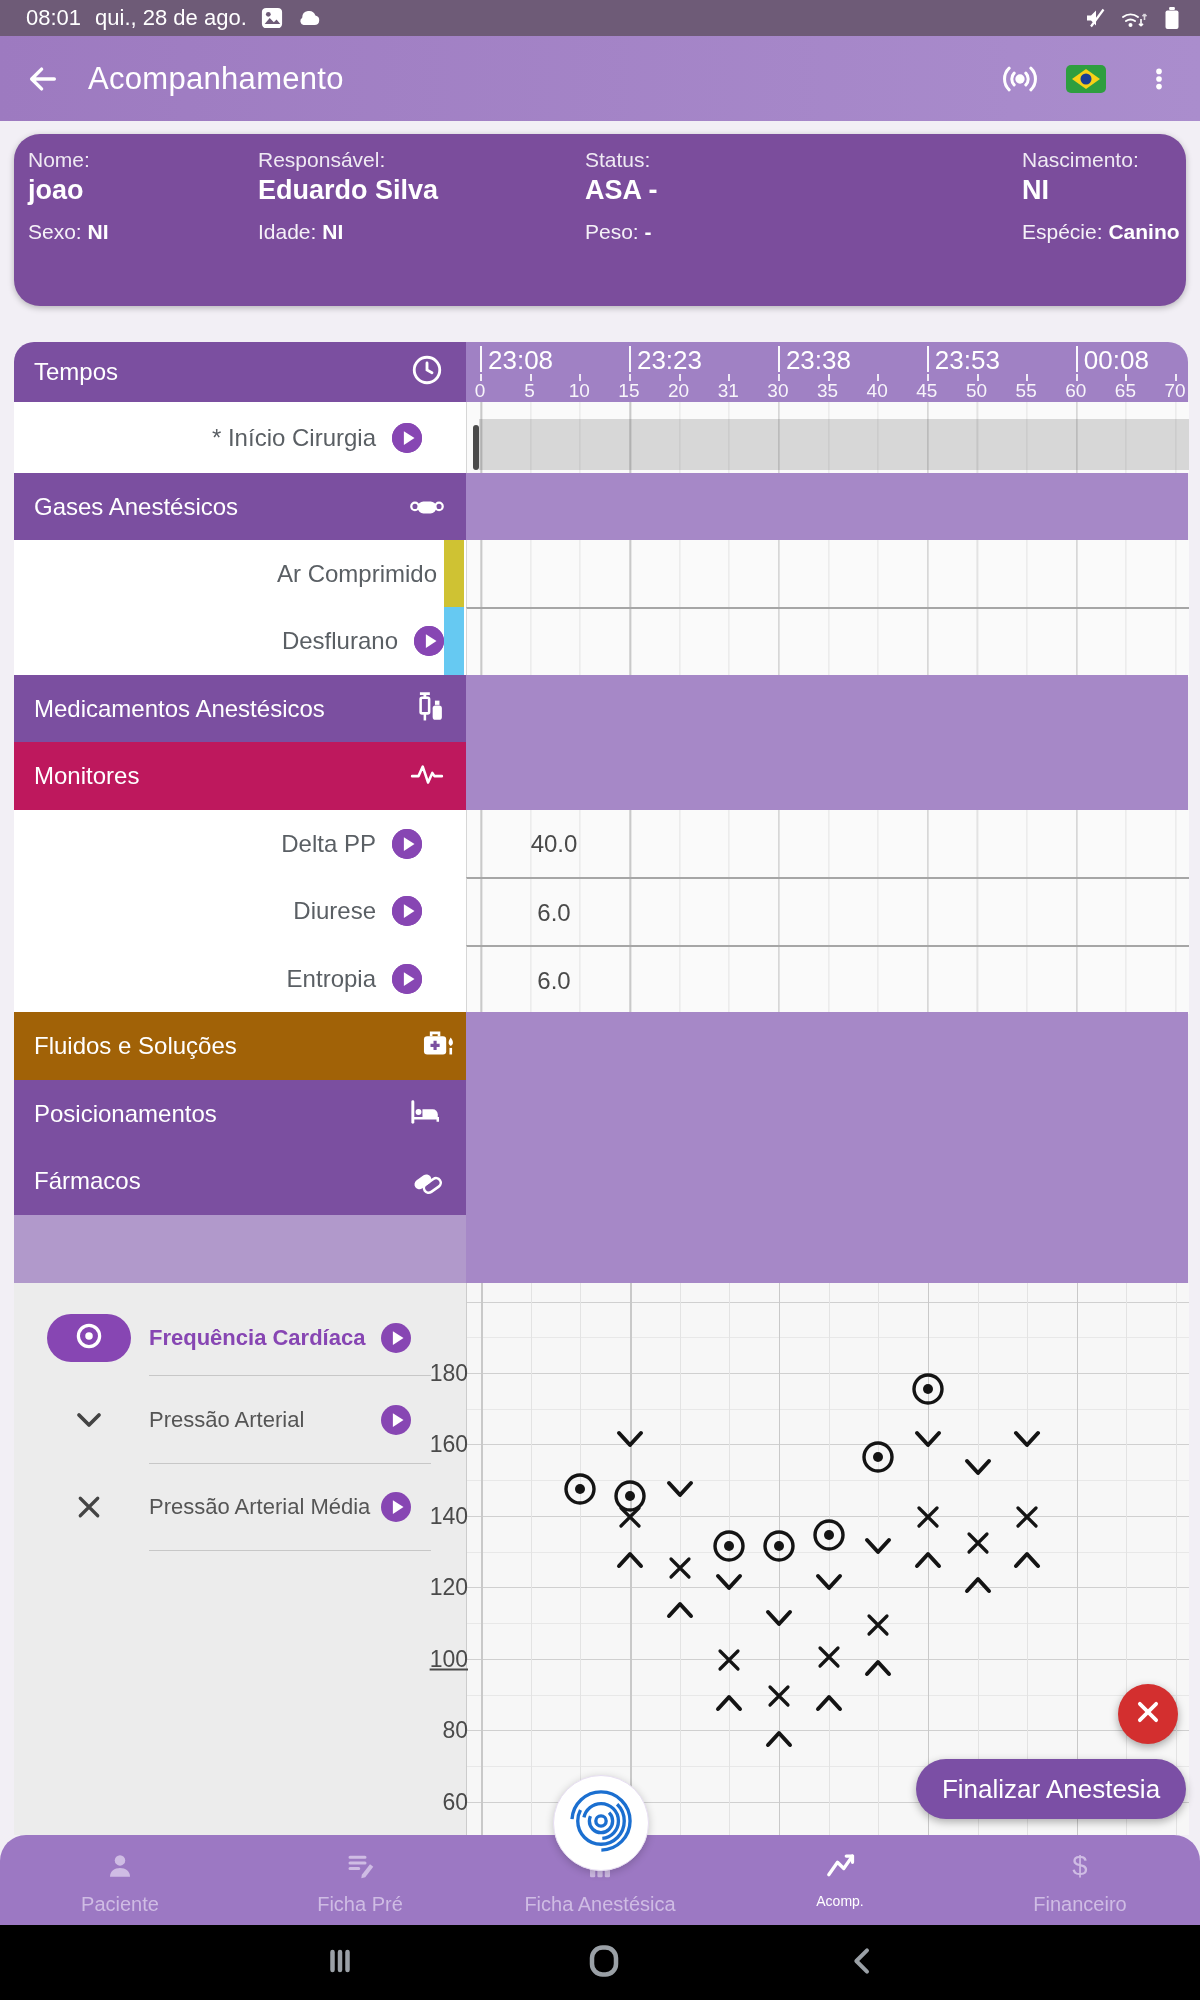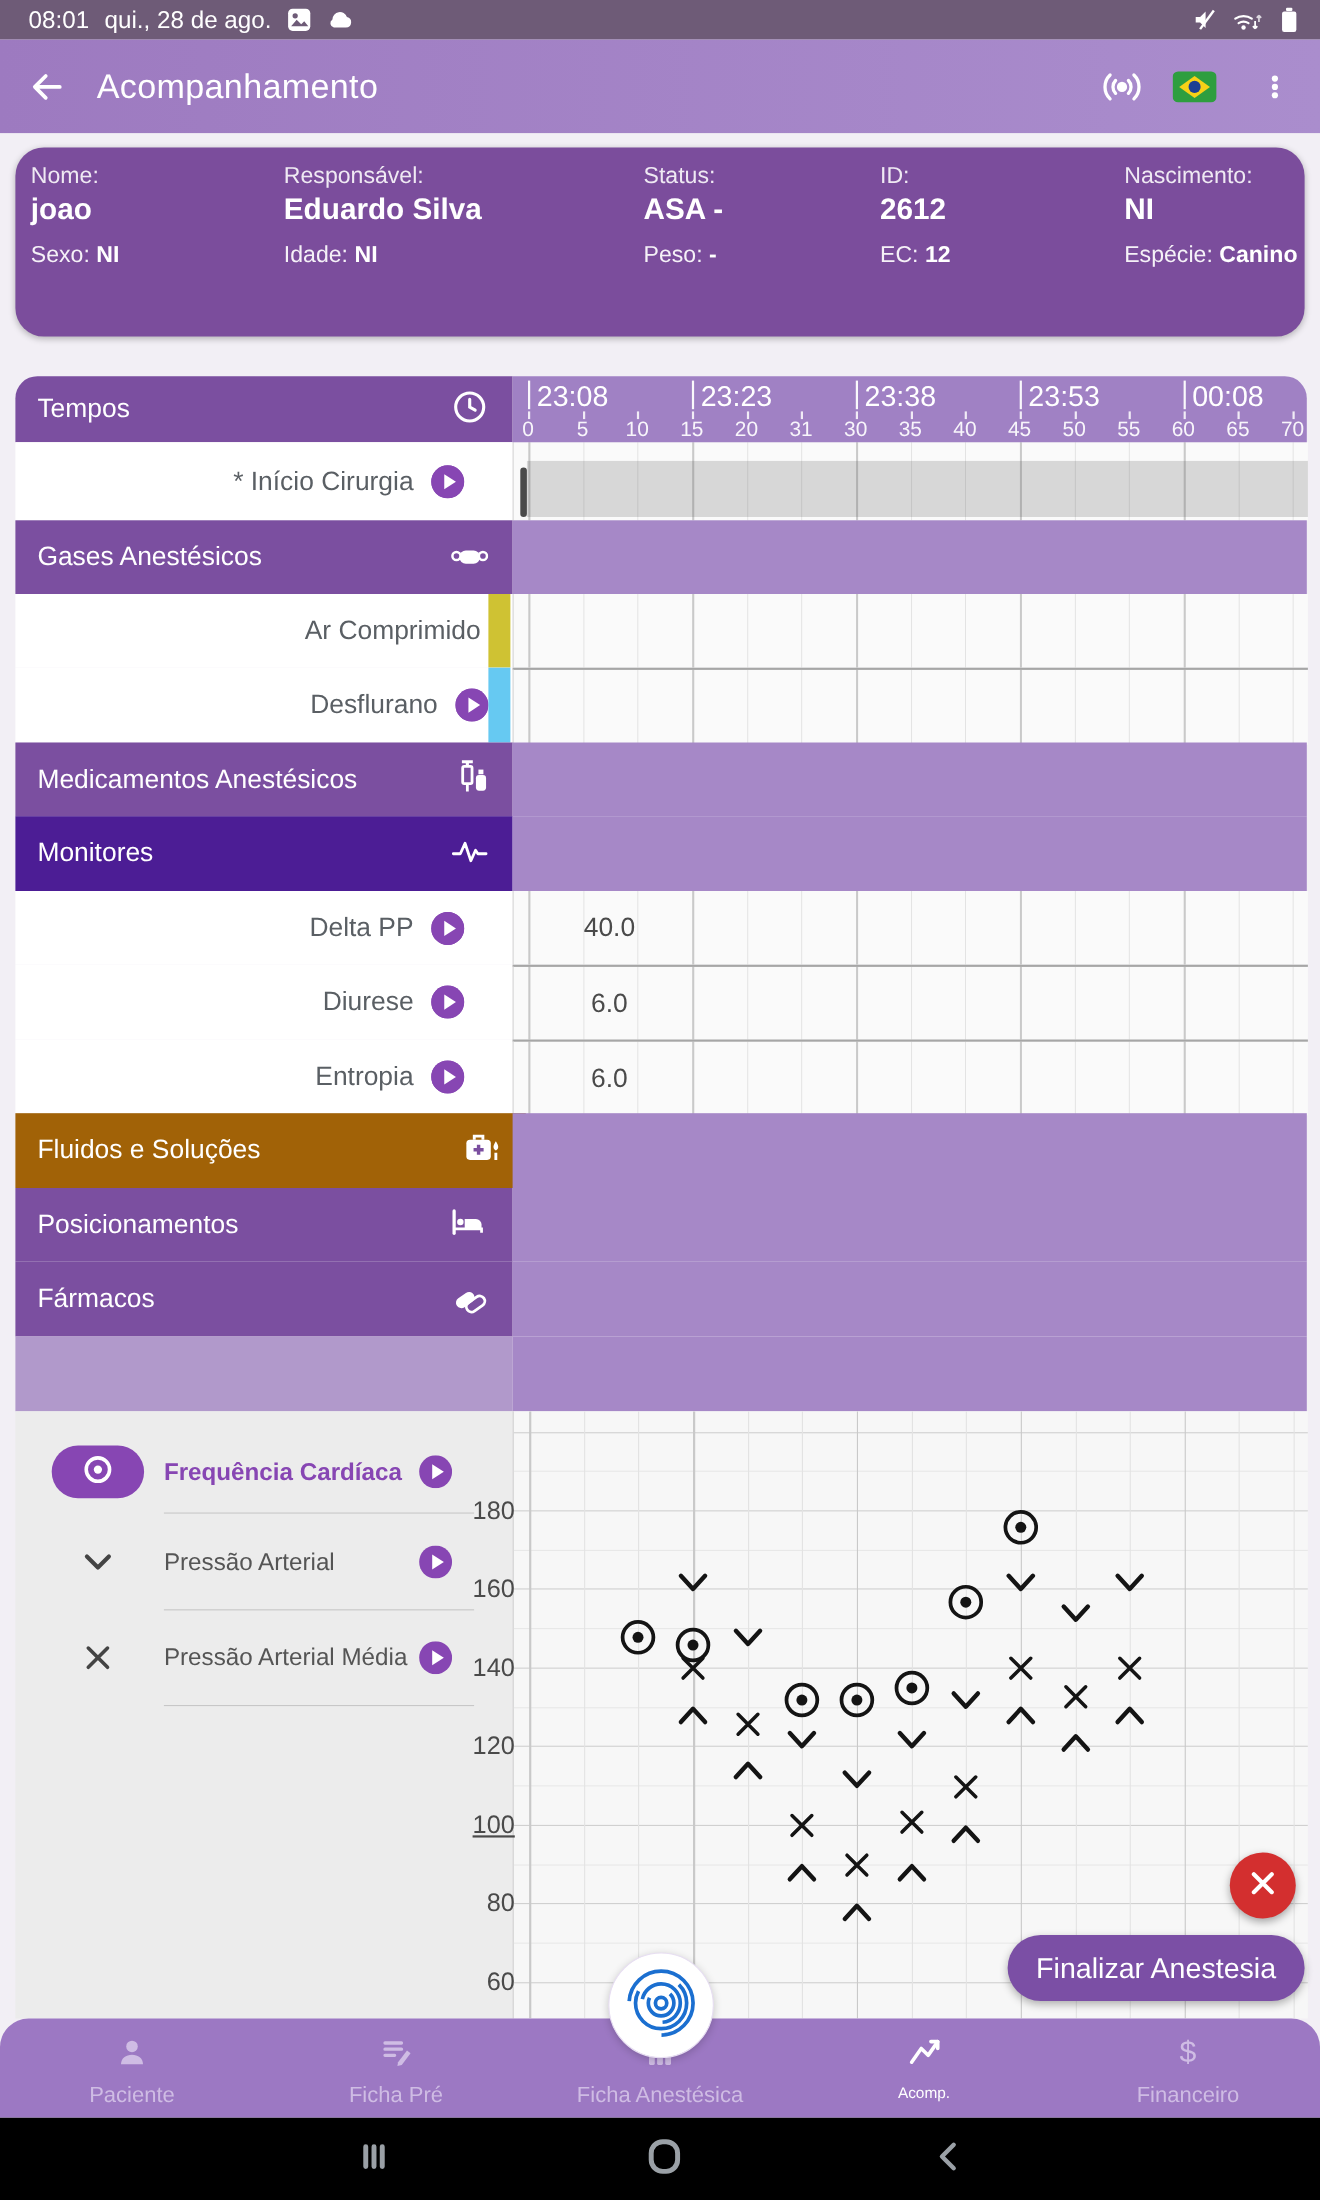--- a/index.html
+++ b/index.html
@@ -159,29 +159,20 @@
       </div>
       <div style="position: absolute; left: 571px; top: 14px; width: 220px;">
         <div style="position: relative;"><span class="pc-label">Status:</span></div>
         <div style="position: relative;">
           <div class="pc-value">ASA -</div>
         </div>
         <div style="position: relative;">
           <div class="pc-sub">Peso: <b>-</b></div>
         </div>
       </div>
-      <div style="position: absolute; left: 786px; top: 14px; width: 220px;">
-        <div style="position: relative;"><span class="pc-label">ID:</span></div>
-        <div style="position: relative;">
-          <div class="pc-value">2612</div>
-        </div>
-        <div style="position: relative;">
-          <div class="pc-sub">EC: <b>12</b></div>
-        </div>
-      </div>
       <div style="position: absolute; left: 1008px; top: 14px; width: 220px;">
         <div style="position: relative;"><span class="pc-label">Nascimento:</span></div>
         <div style="position: relative;">
           <div class="pc-value">NI</div>
         </div>
         <div style="position: relative;">
           <div class="pc-sub">Espécie: <b>Canino</b></div>
         </div>
       </div>
     </div>
@@ -237,21 +228,21 @@
         <span class="lbl">Medicamentos Anestésicos</span>
                    <span class="ic"><svg width="34" height="34" viewBox="0 0 24 24" xmlns="http://www.w3.org/2000/svg">
             <path d="M7 2.5h7M10.5 2.5v3" stroke="#fff" stroke-width="2"></path>
             <rect x="7.5" y="5.5" width="6" height="11" rx="1" stroke="#fff" stroke-width="1.8" fill="none"></rect>
             <path d="M10.5 16.5v5" stroke="#fff" stroke-width="1.8"></path>
             <rect x="16" y="11" width="6.5" height="10" rx="2" fill="#fff"></rect>
             <rect x="17.6" y="7.5" width="3.2" height="3" fill="#fff"></rect>
           </svg></span>
       </div>
       <div style="position: absolute; left: 466px; top: 675px; width: 722px; height: 67px; background: rgb(166, 136, 199);"></div>
-      <div class="sect-left abs" style="position: absolute; left: 14px; top: 742px; width: 452px; height: 68px; background: #4c1d95;">
+      <div class="sect-left abs" style="position: absolute; left: 14px; top: 742px; width: 452px; height: 68px; background: #be185d;">
         <span class="lbl">Monitores</span>
                    <span class="ic"><svg width="34" height="34" viewBox="0 0 32 24" xmlns="http://www.w3.org/2000/svg">
             <path d="M2 14h6l4-9 5 15 4-9 2 3h7" stroke="#fff" stroke-width="2.4" fill="none" stroke-linecap="round" stroke-linejoin="round"></path>
           </svg></span>
       </div>
       <div style="position: absolute; left: 466px; top: 742px; width: 722px; height: 68px; background: rgb(166, 136, 199);"></div>
       <div class="track-left abs" style="position: absolute; left: 14px; top: 810px; width: 452px; height: 67px;">
         <span class="lbl">Delta PP</span>
         <span class="playbtn" style="margin-left:16px;margin-right:44px;">
           <svg width="30" height="30" viewBox="0 0 24 24" xmlns="http://www.w3.org/2000/svg">

